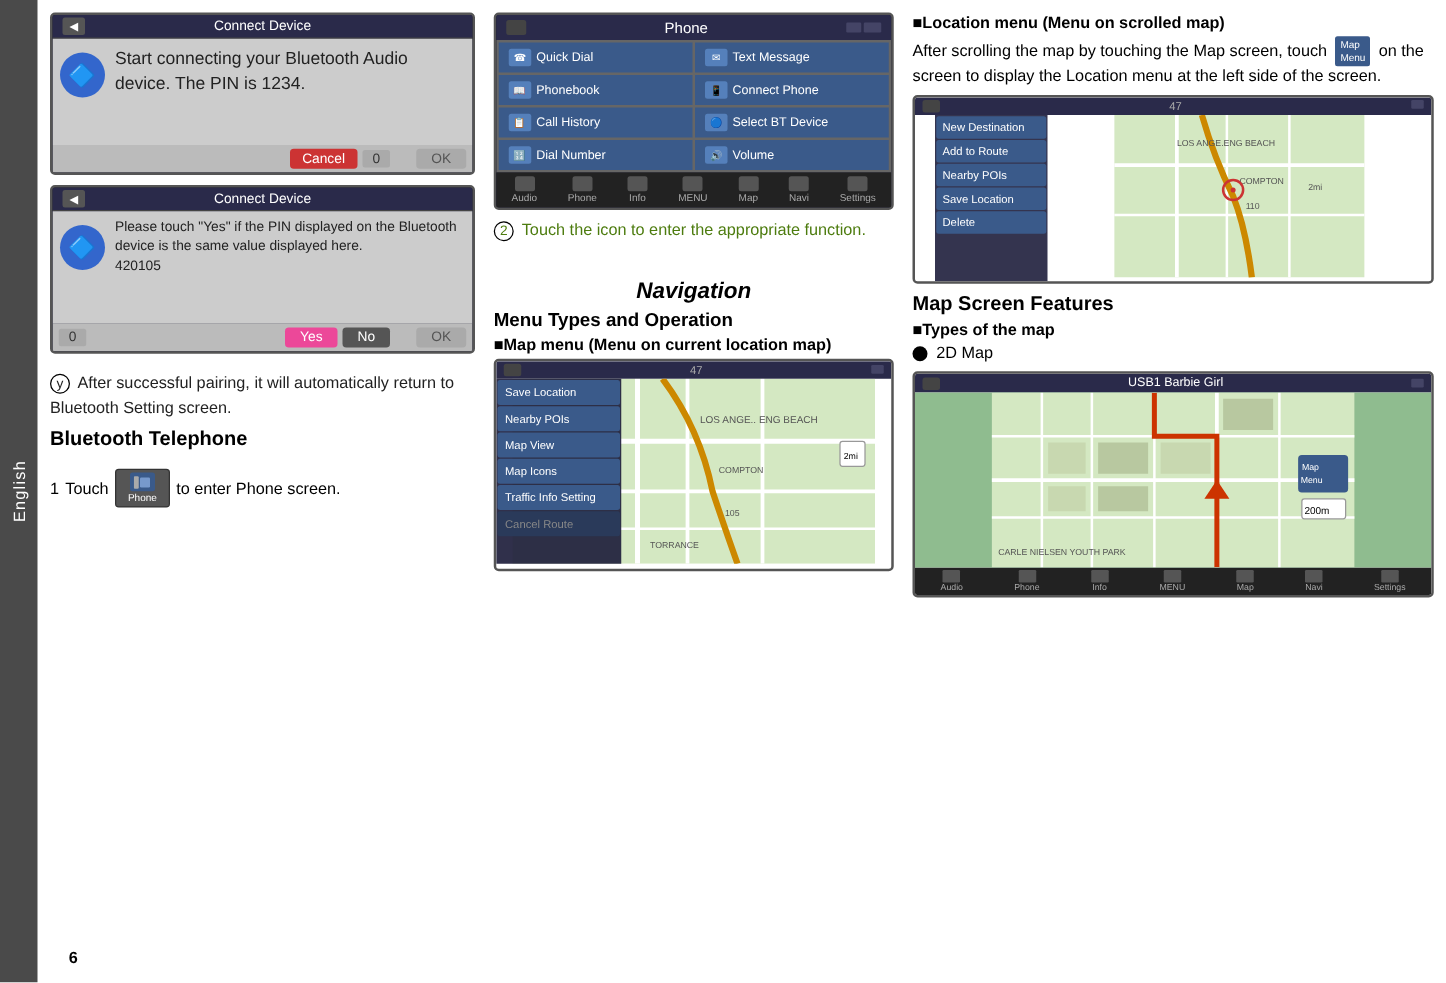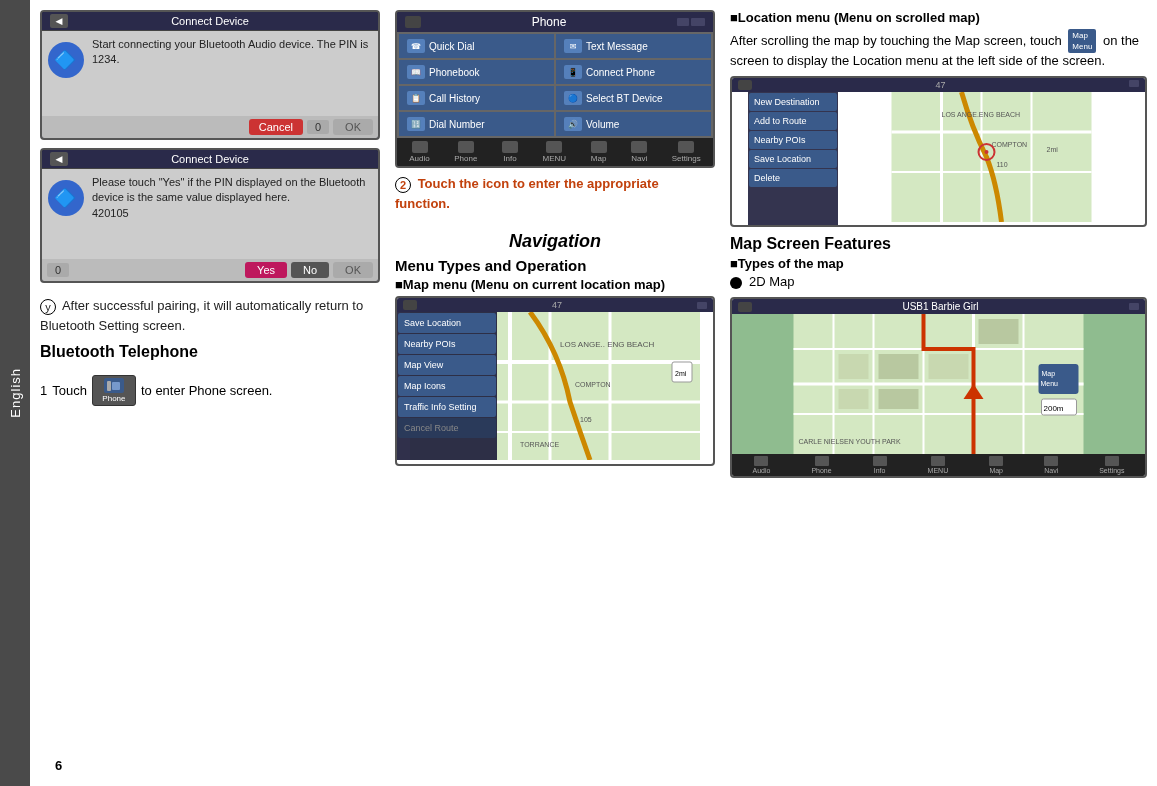--- a/index.html
+++ b/index.html
@@ -121,24 +121,25 @@
       cursor: pointer;
     }
 
     .btn-ok {
       background: #aaaaaa;
       color: #555;
       border: none;
       border-radius: 3px;
       padding: 2px 12px;
       font-size: 11px;
+      margin-left: 17px;
     }
 
     .btn-yes {
-      background: #be185d;
+      background: #ec4899;
       color: white;
       border: none;
       border-radius: 3px;
       padding: 2px 12px;
       font-size: 11px;
     }
 
     .btn-no {
       background: #555;
       color: white;
@@ -293,24 +294,23 @@
       color: white;
       font-size: 9px;
       padding: 5px 6px;
       border-radius: 2px;
       cursor: pointer;
     }
 
     
     .col2-text {
       font-size: 13px;
-      color: #c2410c;
+      color: #4d7c0f;
       line-height: 1.5;
-      margin-bottom: 10px;
-      font-weight: bold;
+      margin-bottom: 20px;
     }
 
     .col2-text .circle-num {
       display: inline-block;
       width: 16px;
       height: 16px;
       border: 1.5px solid #000;
       border-radius: 50%;
       text-align: center;
       line-height: 14px;
@@ -454,21 +454,21 @@
     <div class="col1">
 
       <div class="screen-mockup">
         <div class="screen-header">
           <div class="back-btn">◀</div>
           <span>Connect Device</span>
           <div style="width:18px;"></div>
         </div>
         <div style="background:#ccc;padding:6px;display:flex;align-items:flex-start;min-height:85px;">
           <div style="width:36px;height:36px;background:#3366cc;border-radius:50%;display:flex;align-items:center;justify-content:center;color:white;font-size:18px;flex-shrink:0;margin-right:8px;margin-top:5px;">🔷</div>
-          <div style="font-size:11px;color:#222;line-height:1.4;flex:1;">Start connecting your Bluetooth Audio device.  The PIN is 1234.</div>
+          <div style="font-size:14px;color:#222;line-height:1.4;flex:1;">Start connecting your Bluetooth Audio device.  The PIN is 1234.</div>
         </div>
         <div style="background:#bbb;display:flex;align-items:center;justify-content:flex-end;padding:3px 5px;gap:4px;">
           <button class="btn-cancel">Cancel</button>
           <div class="number-display">0</div>
           <button class="btn-ok">OK</button>
         </div>
       </div>
 
       <div class="screen-mockup">
         <div class="screen-header">

